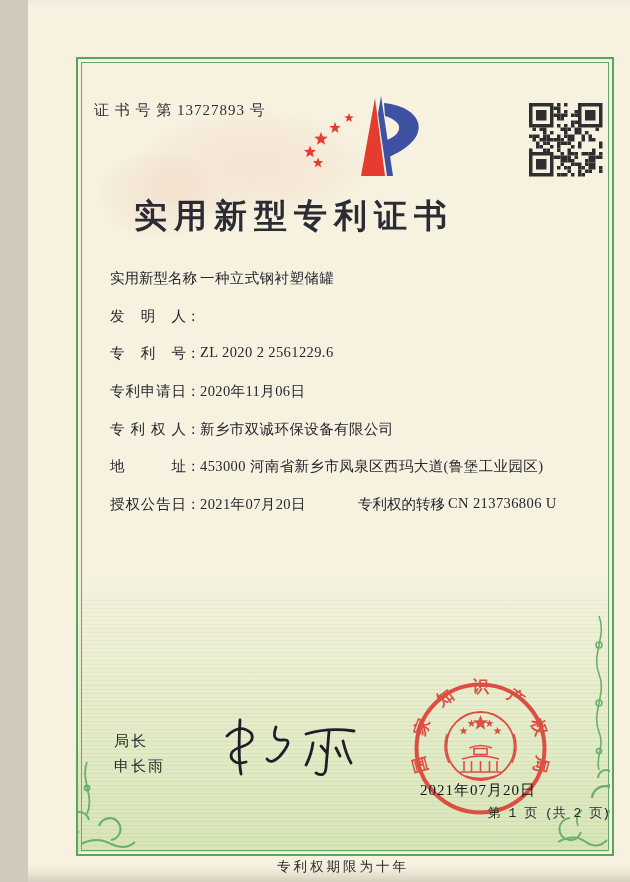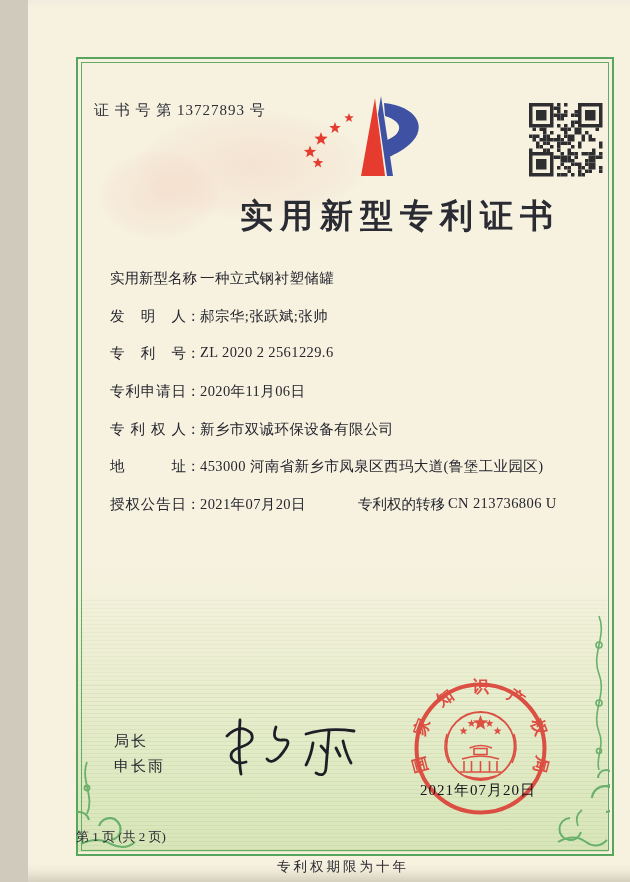--- a/index.html
+++ b/index.html
@@ -15,36 +15,36 @@
        background:repeating-linear-gradient(180deg, rgba(140,190,124,.20) 0 1px, rgba(0,0,0,0) 1px 4px);}
   .gl1{top:600px;height:85px;opacity:.45;}
   .gl2{top:685px;height:167px;opacity:.8;}
   
   .smudge{position:absolute;border-radius:50%;pointer-events:none;
        background:radial-gradient(ellipse at center, rgba(226,120,108,.12) 0%, rgba(226,120,108,.05) 55%, rgba(226,120,108,0) 75%);}
   
   .frame{position:absolute;left:48px;top:57px;width:534px;height:795px;border:2px solid #58a55e;}
   .frame::before{content:"";position:absolute;inset:3px;border:1px solid #63ab67;}
   .certno{position:absolute;left:66px;top:101px;font-size:15px;color:#2e2e36;letter-spacing:1px;}
-  .title{position:absolute;left:0;width:532px;top:194px;text-align:right;font-size:33px;
+  .title{position:absolute;left:0;width:532px;top:194px;text-align:center;font-size:33px;
        font-weight:bold;color:#2b2b33;letter-spacing:7px;}
   .fields{position:absolute;left:82px;top:269px;width:480px;font-size:14.5px;color:#26262e;}
   .row{display:flex;align-items:flex-start;height:37.7px;white-space:nowrap;}
   .flabel{display:inline-block;width:76px;text-align:justify;text-align-last:justify;}
   .colon{display:inline-block;width:14px;}
   .fvalue{letter-spacing:.4px;}
   .fvalue.fixedw{display:inline-block;width:158px;}
   .paras{position:absolute;left:82px;top:530px;width:464px;font-size:12.8px;line-height:20.6px;
        color:#26262e;text-align:justify;letter-spacing:.4px;}
   .paras p{margin:0;text-indent:2em;}
   .signer{position:absolute;left:86px;font-size:15px;color:#26262e;letter-spacing:2px;text-align:center;}
   .sig-svg{position:absolute;left:182px;top:712px;}
   .seal-svg{position:absolute;left:380px;top:676px;opacity:.92;}
   .seal-date{position:absolute;left:392px;top:781px;font-size:15px;color:#15151a;letter-spacing:1px;}
-  .pageno{position:absolute;left:48px;width:534px;top:828px;text-align:left;font-size:13px;color:#2b2b33;}
+  .pageno{position:absolute;left:48px;width:534px;top:804px;text-align:right;font-size:13px;color:#2b2b33;font-family:Liberation Mono, monospace;}
   .backnote{position:absolute;left:0;width:630px;top:858px;text-align:center;font-size:13.5px;
        color:#2b2b33;letter-spacing:3px;}
   .abs{position:absolute;}
   svg{display:block;}
 </style>
 </head>
 <body>
 
 <div class="page">
 
@@ -220,21 +220,20 @@
 
   <div class="fields" id="fields">
       <div class="row">
         <span class="flabel">实用新型名称</span>
         <span class="colon">：</span>
         <span class="fvalue">一种立式钢衬塑储罐</span>
       </div>
       <div class="row">
         <span class="flabel">发明人</span>
         <span class="colon">：</span>
-        <span class="fvalue">郝宗华;张跃斌;张帅</span>
       </div>
       <div class="row">
         <span class="flabel">专利号</span>
         <span class="colon">：</span>
         <span class="fvalue">ZL 2020 2 2561229.6</span>
       </div>
       <div class="row">
         <span class="flabel">专利申请日</span>
         <span class="colon">：</span>
         <span class="fvalue">2020年11月06日</span>

